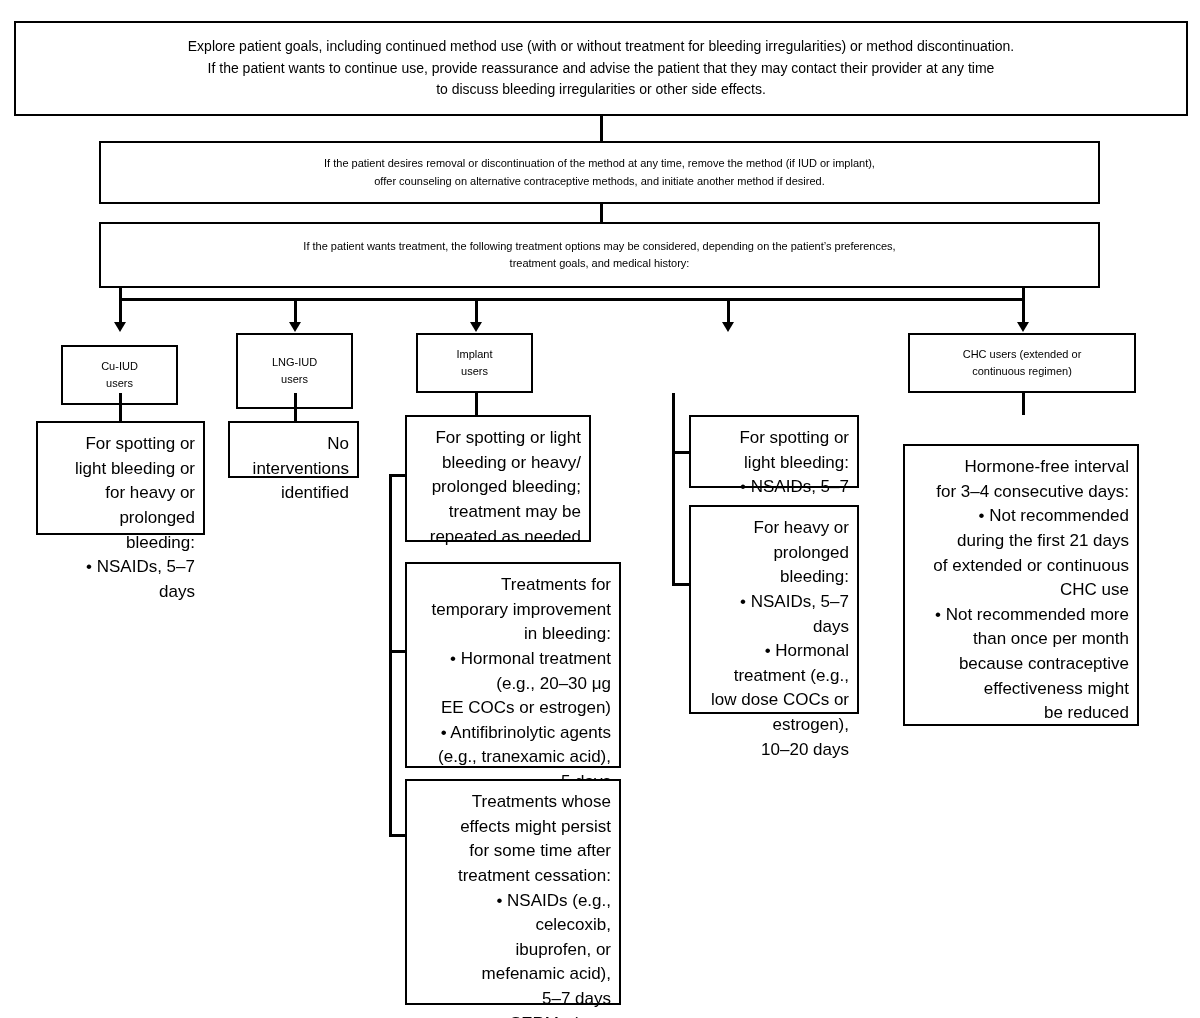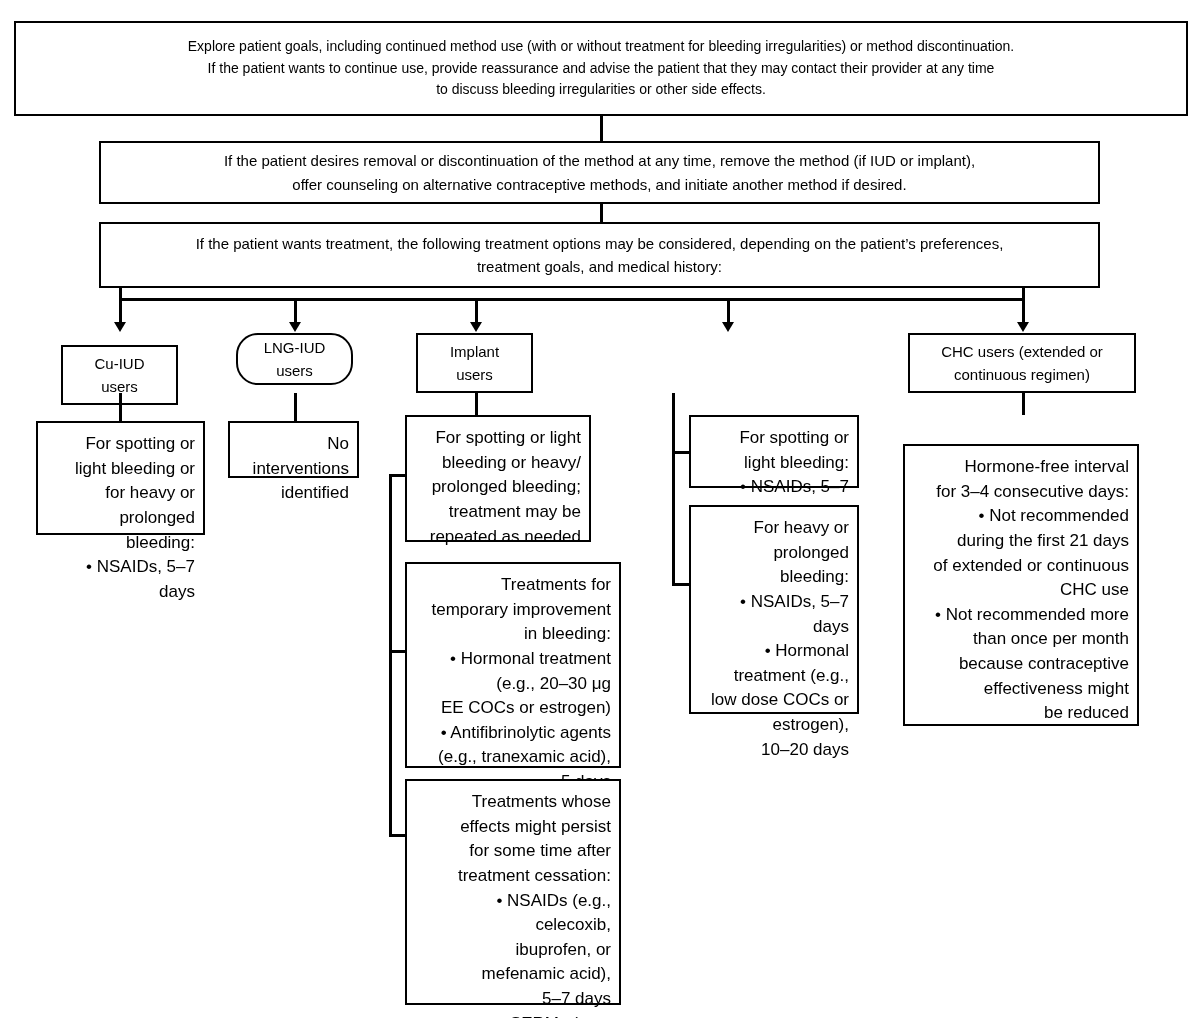--- a/index.html
+++ b/index.html
@@ -33,21 +33,21 @@
     display: flex;
     align-items: center;
     justify-content: center;
     text-align: center;
   }
   .topbox {
     font-size: 14px;
     line-height: 1.55;
   }
   .hdrbox {
-    font-size: 15px;
+    font-size: 11px;
     line-height: 1.55;
   }
   .detail {
     font-size: 17px;
     line-height: 1.45;
     padding: 9px 8px 8px 10px;
     text-align: right;
   }
   
   .vline {
@@ -109,21 +109,21 @@
   <div class="arrowhead" style="left:722px; top:322px;"></div>
 
   <div class="vline" style="left:1022px; top:288px; height:35px;"></div>
   <div class="arrowhead" style="left:1017px; top:322px;"></div>
 
   <div class="box center hdrbox" style="left:61px; top:345px; width:117px; height:60px;">
     <span class="txt">Cu-IUD
 users</span>
   </div>
 
-  <div class="box center hdrbox" style="left:236px; top:333px; width:117px; height:52px;border-radius:22px;">
+  <div class="box center hdrbox" style="left:236px; top:333px; width:117px; height:76px;">
     <span class="txt">LNG-IUD
 users</span>
   </div>
 
   <div class="box center hdrbox" style="left:416px; top:333px; width:117px; height:60px;">
     <span class="txt">Implant
 users</span>
   </div>
 
 

